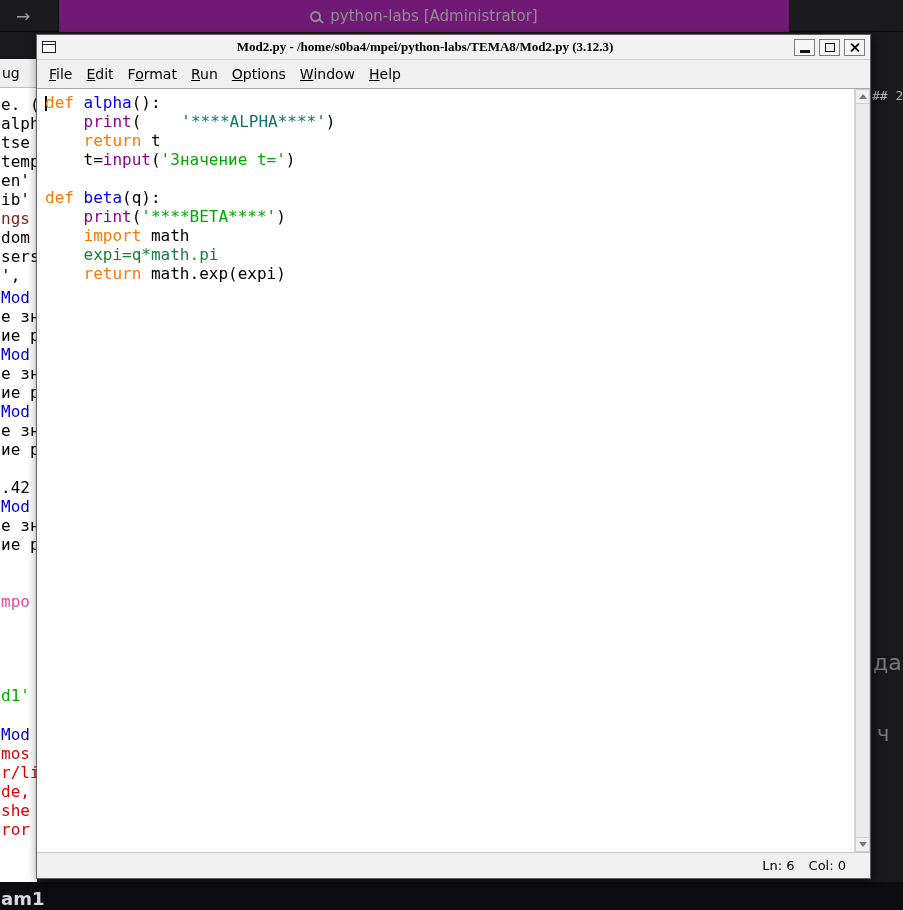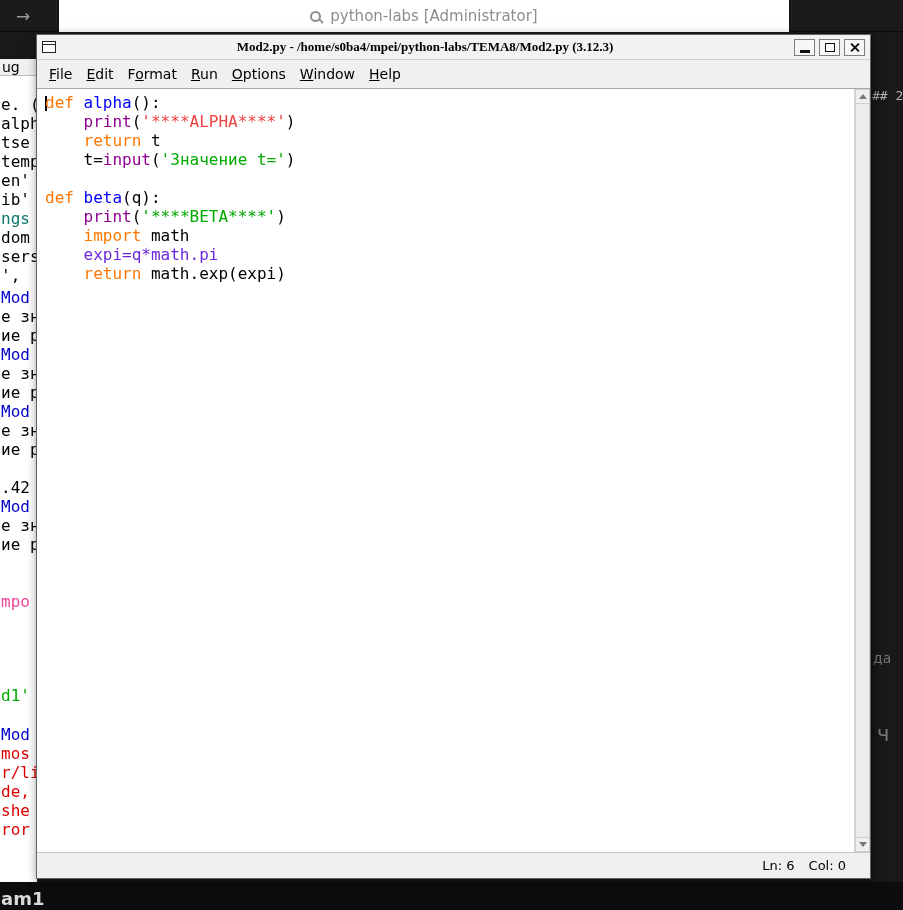--- a/index.html
+++ b/index.html
@@ -14,40 +14,40 @@
   .topbar {
     position:absolute; left:0; top:0; width:903px; height:32px;
     background:#1b1b1e; border-bottom:1px solid #0a0a0c;
   }
   .nav-arrow {
     position:absolute; left:16px; top:5px;
     color:#9a9a9e; font-size:17px; line-height:22px;
   }
   .searchbox {
     position:absolute; left:58px; top:0; width:732px; height:32px;
-    background:#ffffff; border-left:1px solid #101012; border-right:1px solid #101012;
+    background:#701a75; border-left:1px solid #101012; border-right:1px solid #101012;
     display:flex; align-items:center; justify-content:center; gap:9px;
     color:#8e8e92; font-size:15px;
   }
   .mag { position:relative; width:11px; height:11px; border:2px solid #8e8e92; border-radius:50%; display:inline-block; }
   .mag::after { content:""; position:absolute; width:6px; height:2px; background:#8e8e92;
                 right:-5px; bottom:-2px; transform:rotate(45deg); }
 
   
   .bottom-area { position:absolute; left:0; top:882px; width:903px; height:28px; background:#0d0d0f; }
   .desk-frags { position:absolute; inset:0; pointer-events:none; z-index:5; }
   .desk-frag { position:absolute; white-space:pre; font-family:"DejaVu Sans", sans-serif; }
 
   
   .left-strip {
     position:absolute; left:0; top:59px; width:37px; height:823px;
     background:#ffffff; overflow:hidden; z-index:2;
   }
   .menu-frag {
-    height:17px; background:#f0f0f0; border-bottom:1px solid #bdbdbd;
+    height:29px; background:#f0f0f0; border-bottom:1px solid #bdbdbd;
     color:#000; font-size:14px; display:flex; align-items:center; padding-left:2px;
     font-family:"DejaVu Sans", sans-serif;
   }
   .frag-layer { position:absolute; left:0; top:0; right:0; bottom:0; }
   .frag {
     position:absolute; left:1px; white-space:pre;
     font-family:"DejaVu Sans Mono", monospace; font-size:16px; line-height:19px;
   }
 
   
@@ -130,21 +130,21 @@
 
 <div class="left-strip">
   <div class="menu-frag">ug</div>
   <div class="frag-layer">
       <div class="frag" style="top: 36px; color: rgb(0, 0, 0);">e. (</div>
       <div class="frag" style="top: 55px; color: rgb(0, 0, 0);">alpha</div>
       <div class="frag" style="top: 74px; color: rgb(0, 0, 0);">tse</div>
       <div class="frag" style="top: 93px; color: rgb(0, 0, 0);">temp</div>
       <div class="frag" style="top: 112px; color: rgb(0, 0, 0);">en'</div>
       <div class="frag" style="top: 131px; color: rgb(0, 0, 0);">ib'</div>
-      <div class="frag" style="top: 150px; color: #0f766e;">ngs</div>
+      <div class="frag" style="top: 150px; color: #7f1d1d;">ngs</div>
       <div class="frag" style="top: 169px; color: rgb(0, 0, 0);">dom</div>
       <div class="frag" style="top: 188px; color: rgb(0, 0, 0);">sers</div>
       <div class="frag" style="top: 207px; color: rgb(0, 0, 0);">',</div>
       <div class="frag" style="top: 229px; color: rgb(0, 0, 204);">Mod</div>
       <div class="frag" style="top: 248px; color: rgb(0, 0, 0);">е зн</div>
       <div class="frag" style="top: 267px; color: rgb(0, 0, 0);">ие р</div>
       <div class="frag" style="top: 286px; color: rgb(0, 0, 204);">Mod</div>
       <div class="frag" style="top: 305px; color: rgb(0, 0, 0);">е зн</div>
       <div class="frag" style="top: 324px; color: rgb(0, 0, 0);">ие р</div>
       <div class="frag" style="top: 343px; color: rgb(0, 0, 204);">Mod</div>
@@ -160,21 +160,21 @@
       <div class="frag" style="top: 685px; color: rgb(221, 0, 0);">mos</div>
       <div class="frag" style="top: 704px; color: rgb(221, 0, 0);">r/li</div>
       <div class="frag" style="top: 723px; color: rgb(221, 0, 0);">de,</div>
       <div class="frag" style="top: 742px; color: rgb(221, 0, 0);">she</div>
       <div class="frag" style="top: 761px; color: rgb(221, 0, 0);">ror</div>
     </div>
 </div>
 
 <div class="desk-frags">
     <div class="desk-frag" style="left: 872px; top: 88px; color: rgb(180, 180, 180); font-size: 13px; font-family: &quot;DejaVu Sans Mono&quot;, monospace;">## 2</div>
-    <div class="desk-frag" style="left: 873px; top: 650px; color: rgb(122, 122, 122); font-size: 14px;">да</div>
+    <div class="desk-frag" style="left: 873px; top: 650px; color: rgb(122, 122, 122); font-size: 22px;">да</div>
     <div class="desk-frag" style="left: 877px; top: 722px; color: rgb(122, 122, 122); font-size: 21px;">ч</div>
     <div class="desk-frag" style="left: 1px; top: 888px; color: rgb(218, 218, 218); font-size: 18px; font-weight: bold;">am1</div>
   </div>
 
 <div class="window">
   <div class="titlebar">
     <div class="win-icon"></div>
     <div class="title">Mod2.py - /home/s0ba4/mpei/python-labs/TEMA8/Mod2.py (3.12.3)</div>
     <div class="controls">
       <div class="ctrl">
@@ -195,28 +195,28 @@
       <div class="menu-item">F<span class="u">o</span>rmat</div>
       <div class="menu-item"><span class="u">R</span>un</div>
       <div class="menu-item"><span class="u">O</span>ptions</div>
       <div class="menu-item"><span class="u">W</span>indow</div>
       <div class="menu-item"><span class="u">H</span>elp</div>
     </div>
 
   <div class="editor-wrap">
     <div class="code-area">
         <div class="code-line"><span class="cursor"></span><span style="color: rgb(255, 119, 0);">def</span><span style="color: rgb(0, 0, 0);"> </span><span style="color: rgb(0, 0, 255);">alpha</span><span style="color: rgb(0, 0, 0);">():</span></div>
-        <div class="code-line"><span style="color: rgb(0, 0, 0);">    </span><span style="color: rgb(144, 0, 144);">print</span><span style="color: rgb(0, 0, 0);">(</span><span style="color: #ef4444;">'****ALPHA****'</span><span style="color: rgb(0, 0, 0);">)</span></div>
+        <div class="code-line"><span style="color: rgb(0, 0, 0);">    </span><span style="color: rgb(144, 0, 144);">print</span><span style="color: rgb(0, 0, 0);">(</span><span style="color: #0f766e; margin-left: 40px;">'****ALPHA****'</span><span style="color: rgb(0, 0, 0);">)</span></div>
         <div class="code-line"><span style="color: rgb(0, 0, 0);">    </span><span style="color: rgb(255, 119, 0);">return</span><span style="color: rgb(0, 0, 0);"> t</span></div>
         <div class="code-line"><span style="color: rgb(0, 0, 0);">    t=</span><span style="color: rgb(144, 0, 144);">input</span><span style="color: rgb(0, 0, 0);">(</span><span style="color: rgb(0, 170, 0);">'Значение t='</span><span style="color: rgb(0, 0, 0);">)</span></div>
         <div class="code-line">&nbsp;</div>
         <div class="code-line"><span style="color: rgb(255, 119, 0);">def</span><span style="color: rgb(0, 0, 0);"> </span><span style="color: rgb(0, 0, 255); text-align: right;">beta</span><span style="color: rgb(0, 0, 0);">(q):</span></div>
         <div class="code-line"><span style="color: rgb(0, 0, 0);">    </span><span style="color: rgb(144, 0, 144);">print</span><span style="color: rgb(0, 0, 0);">(</span><span style="color: rgb(0, 170, 0);">'****BETA****'</span><span style="color: rgb(0, 0, 0);">)</span></div>
         <div class="code-line"><span style="color: rgb(0, 0, 0);">    </span><span style="color: rgb(255, 119, 0);">import</span><span style="color: rgb(0, 0, 0);"> math</span></div>
-        <div class="code-line"><span style="color: #6d28d9; text-align: center;">    expi=q*math.pi</span></div>
+        <div class="code-line"><span style="color: #15803d; text-align: center;">    expi=q*math.pi</span></div>
         <div class="code-line"><span style="color: rgb(0, 0, 0);">    </span><span style="color: rgb(255, 119, 0);">return</span><span style="color: rgb(0, 0, 0);"> math.exp(expi)</span></div>
       </div>
     <div class="scrollbar">
       <div class="sb-btn">
         <span class="tri-up"></span>
       </div>
       <div class="sb-thumb"></div>
       <div class="sb-btn">
         <span class="tri-down"></span>
       </div>

